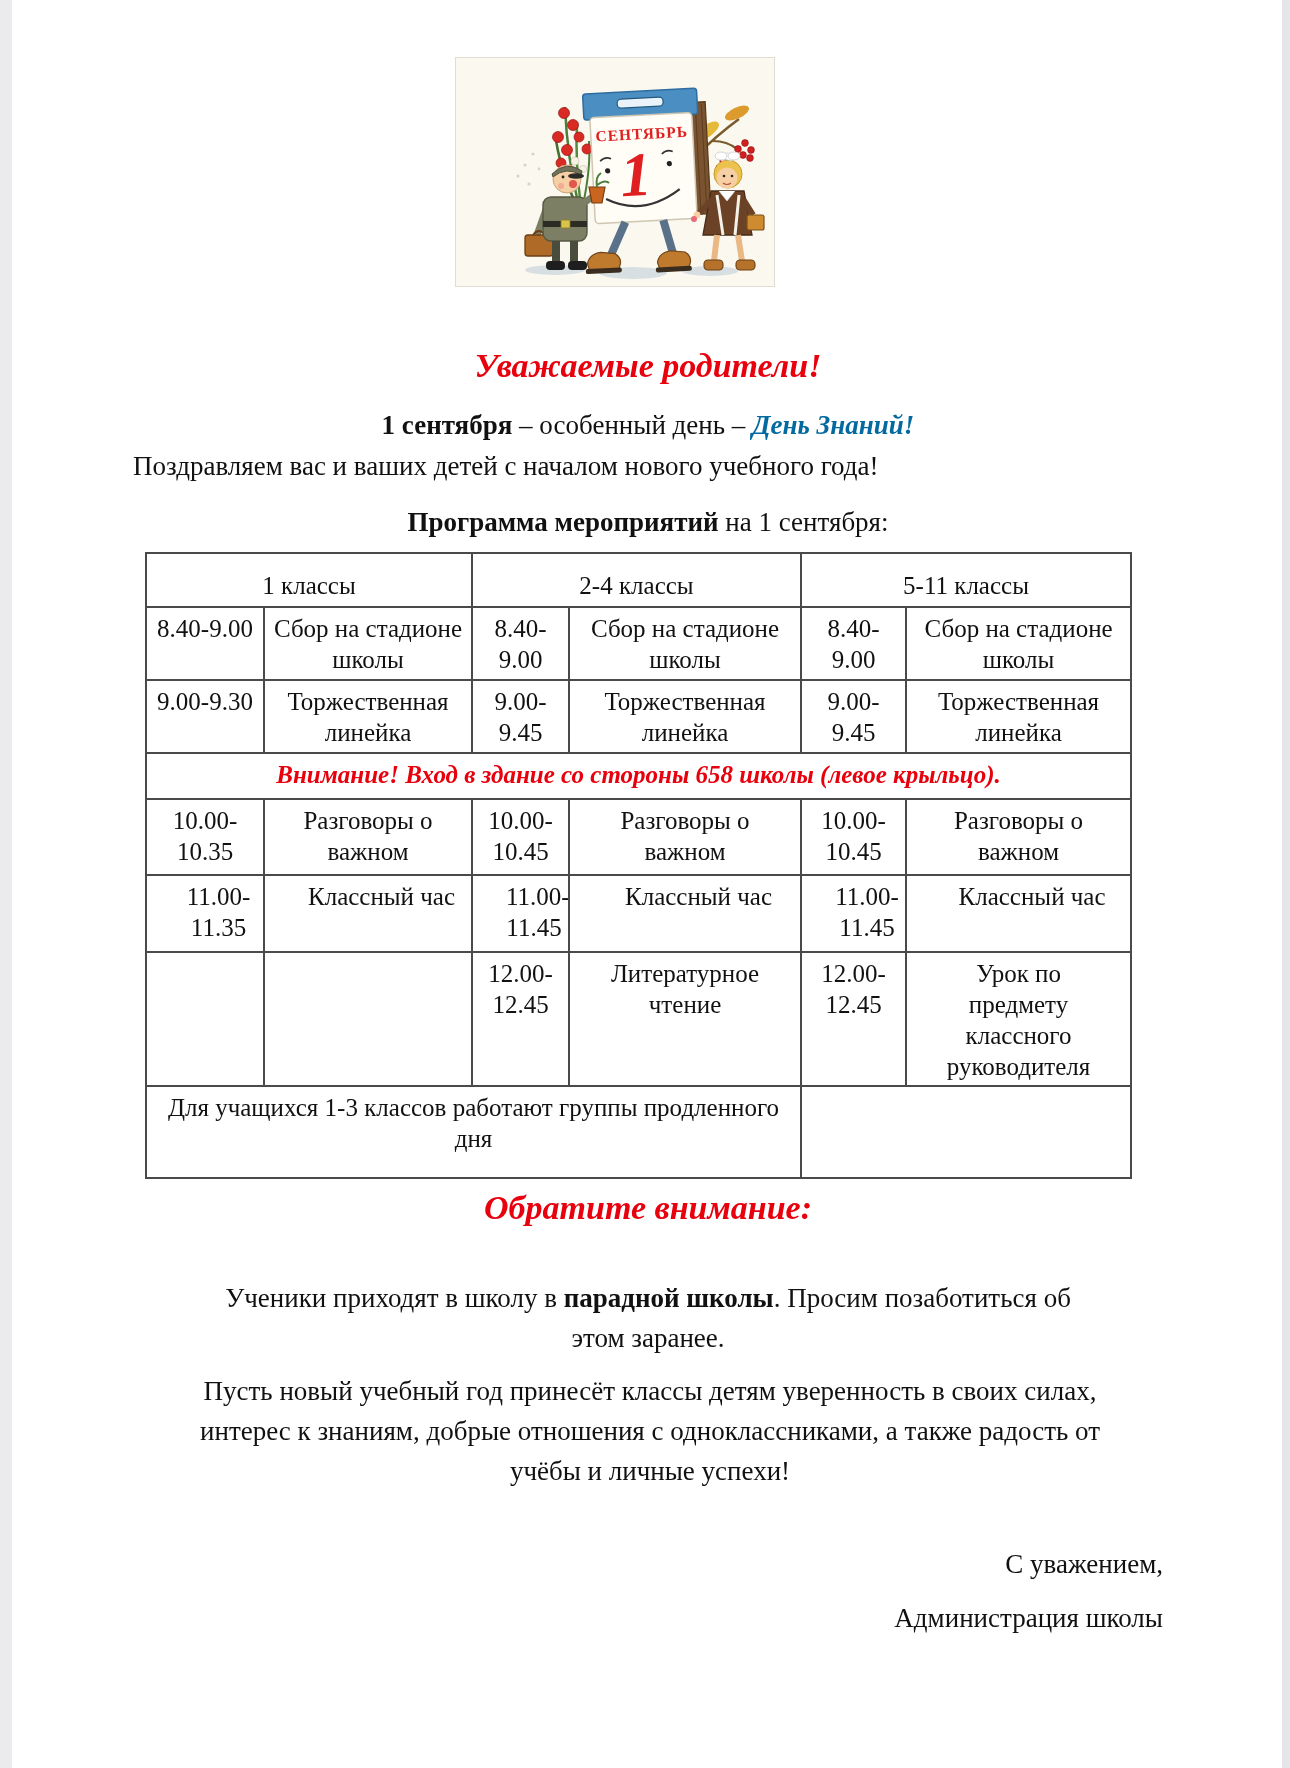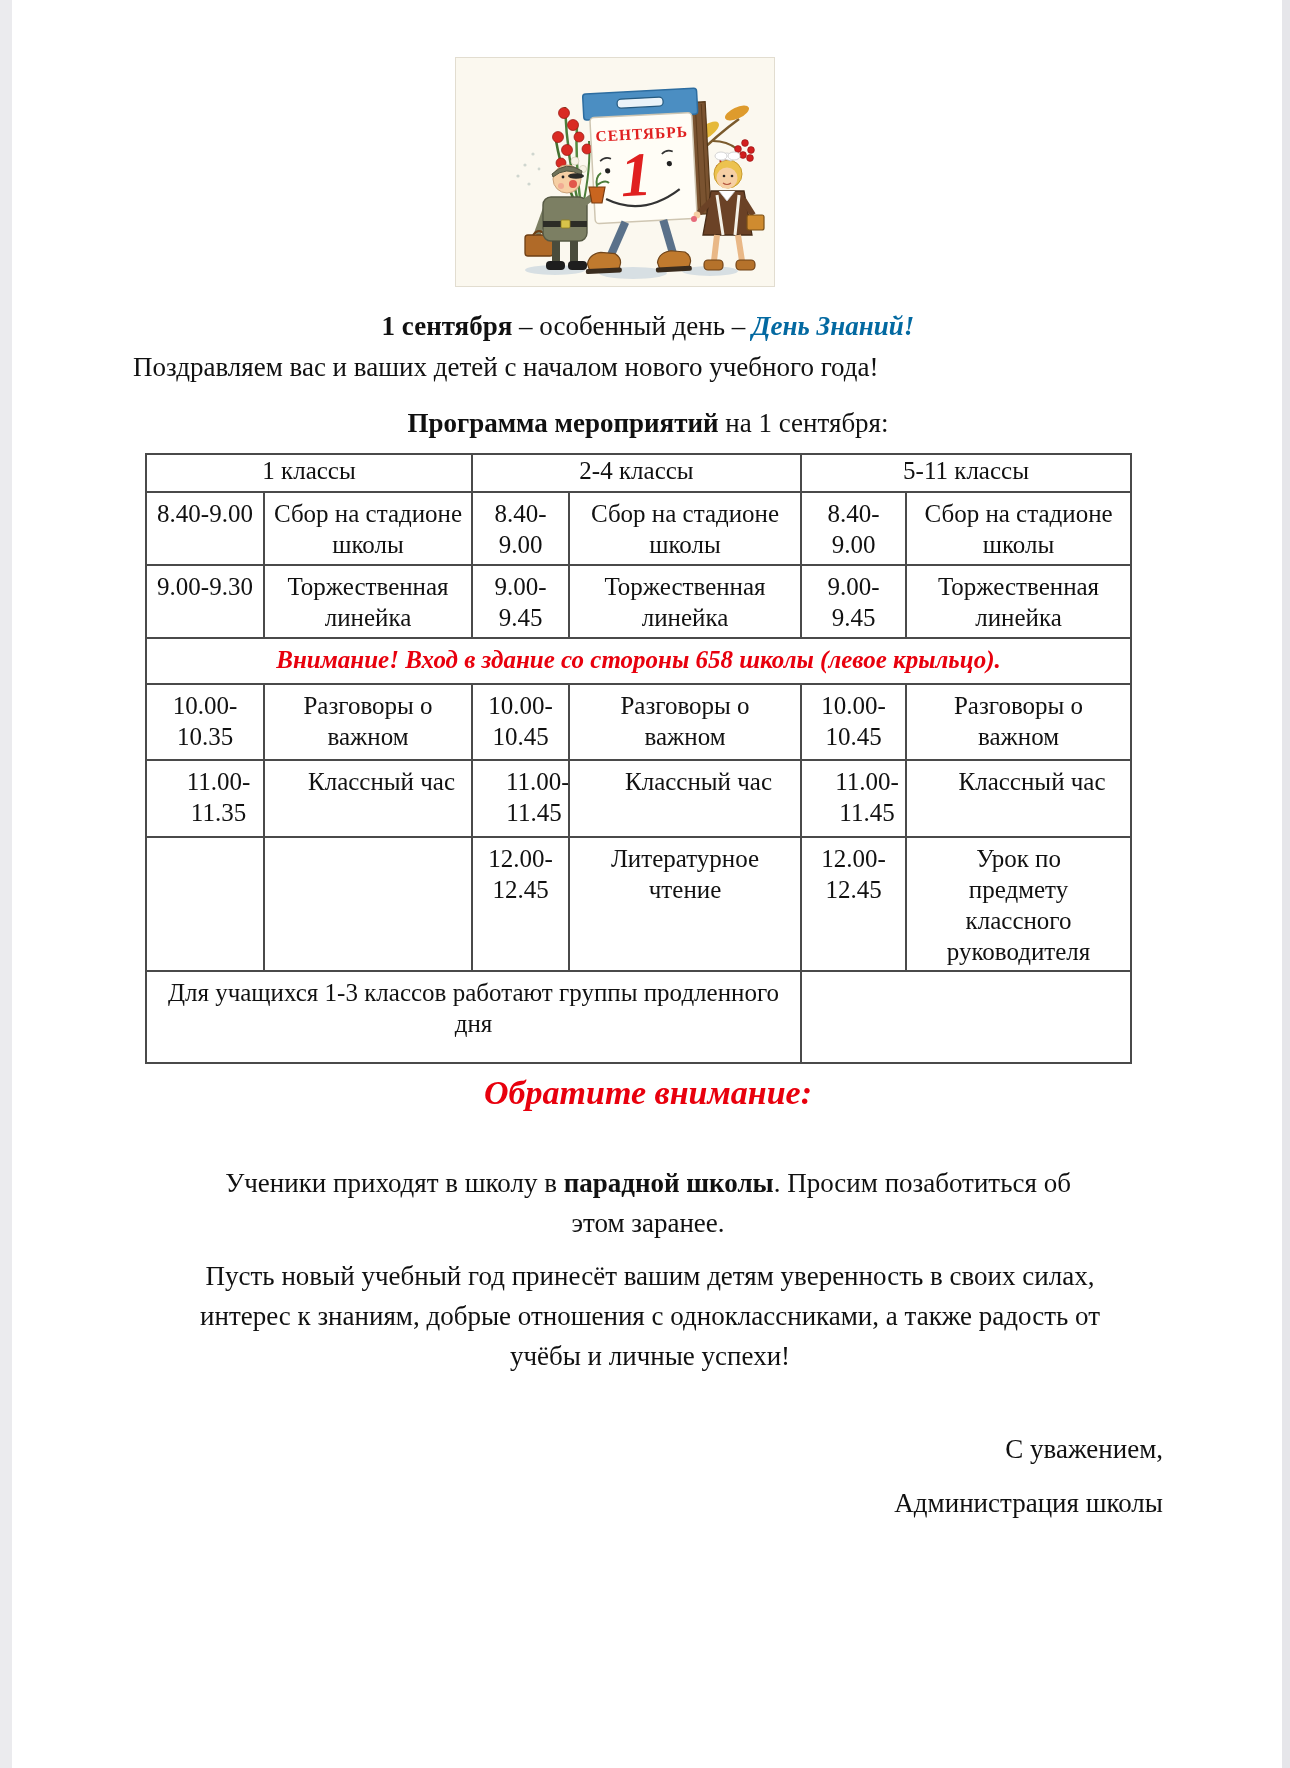--- a/index.html
+++ b/index.html
@@ -18,21 +18,21 @@
               font-weight:bold;font-style:italic;color:#e8000d;}
   .line1{margin:19px 127px 0 133px;text-align:center;font-size:27px;line-height:40px;}
   .line2{margin:1px 127px 0 133px;text-align:left;font-size:27px;line-height:40px;}
   .program-line{margin:16px 127px 0 133px;text-align:center;font-size:27px;line-height:40px;}
 
   table.schedule{border-collapse:collapse;margin:10px 0 0 145px;table-layout:fixed;width:985px;
                  font-size:25px;line-height:31px;}
   table.schedule td{border:2px solid #4a4a4a;vertical-align:top;text-align:center;
                     padding:5px 6px 3px 6px;white-space:pre-line;overflow:hidden;}
   td.time{padding:5px 1px 3px 1px;}
-  tr.r-head td{height:33px;padding-top:0;border-radius:11px;}
+  tr.r-head td{height:33px;padding-top:16px;border-radius:11px;}
   tr.r-std td{height:63px;}
   tr.r-notice td{height:36px;color:#e8000d;font-weight:bold;font-style:italic;}
   tr.r-t10 td{height:66px;}
   tr.r-t11 td{height:67px;padding-left:33px;}
   tr.r-t12 td{height:109px;}
   tr.r-foot td{height:82px;}
 
   .notes-title{margin:8px 127px 0 133px;text-align:center;font-size:34px;line-height:41px;
                font-weight:bold;font-style:italic;color:#e8000d;}
   .p-uniform{margin:10px 127px 0 133px;text-align:center;font-size:27px;line-height:40px;white-space:pre-line;}
@@ -168,20 +168,21 @@
         <circle cx="239" cy="162" r="3" fill="#e66a7a"></circle>
         <path d="M288,142 L298,158" stroke="#6b4226" stroke-width="6" fill="none"></path>
         <rect x="292" y="158" width="17" height="15" rx="2" fill="#cf8b2f" stroke="#7c5117" stroke-width="1.2"></rect>
         <path d="M262,178 l-3,26 M283,178 l4,26" stroke="#e9b887" stroke-width="6" fill="none"></path>
         <rect x="249" y="203" width="19" height="10" rx="4" fill="#b5722b" stroke="#6e4015" stroke-width="1.1"></rect>
         <rect x="281" y="203" width="19" height="10" rx="4" fill="#b5722b" stroke="#6e4015" stroke-width="1.1"></rect>
       </g>
     </svg>
   </div>
 
+  <div class="main-title">Уважаемые родители!</div>
 
   <div class="line1">
     <span class="b">1 сентября</span><span> – особенный день – </span><span class="bi blue">День Знаний!</span>
   </div>
 
   <div class="line2">Поздравляем вас и ваших детей с началом нового учебного года!</div>
 
   <div class="program-line">
     <span class="b">Программа мероприятий</span><span> на 1 сентября:</span>
   </div>
@@ -277,19 +278,19 @@
     </tbody>
   </table>
 
   <div class="notes-title">Обратите внимание:</div>
 
   <div class="p-uniform">
     <span>Ученики приходят в школу в </span><span class="b">парадной школы</span><span>. Просим позаботиться об
 этом заранее.</span>
   </div>
 
-  <div class="p-wish">Пусть новый учебный год принесёт вашим детям уверенность в своих силах,
+  <div class="p-wish">Пусть новый учебный год принесёт классы детям уверенность в своих силах,
 интерес к знаниям, добрые отношения с одноклассниками, а также радость от
 учёбы и личные успехи!</div>
 
   <div class="sig1">С уважением,</div>
   <div class="sig2">Администрация школы</div>
 </div>
 
 </body></html>

